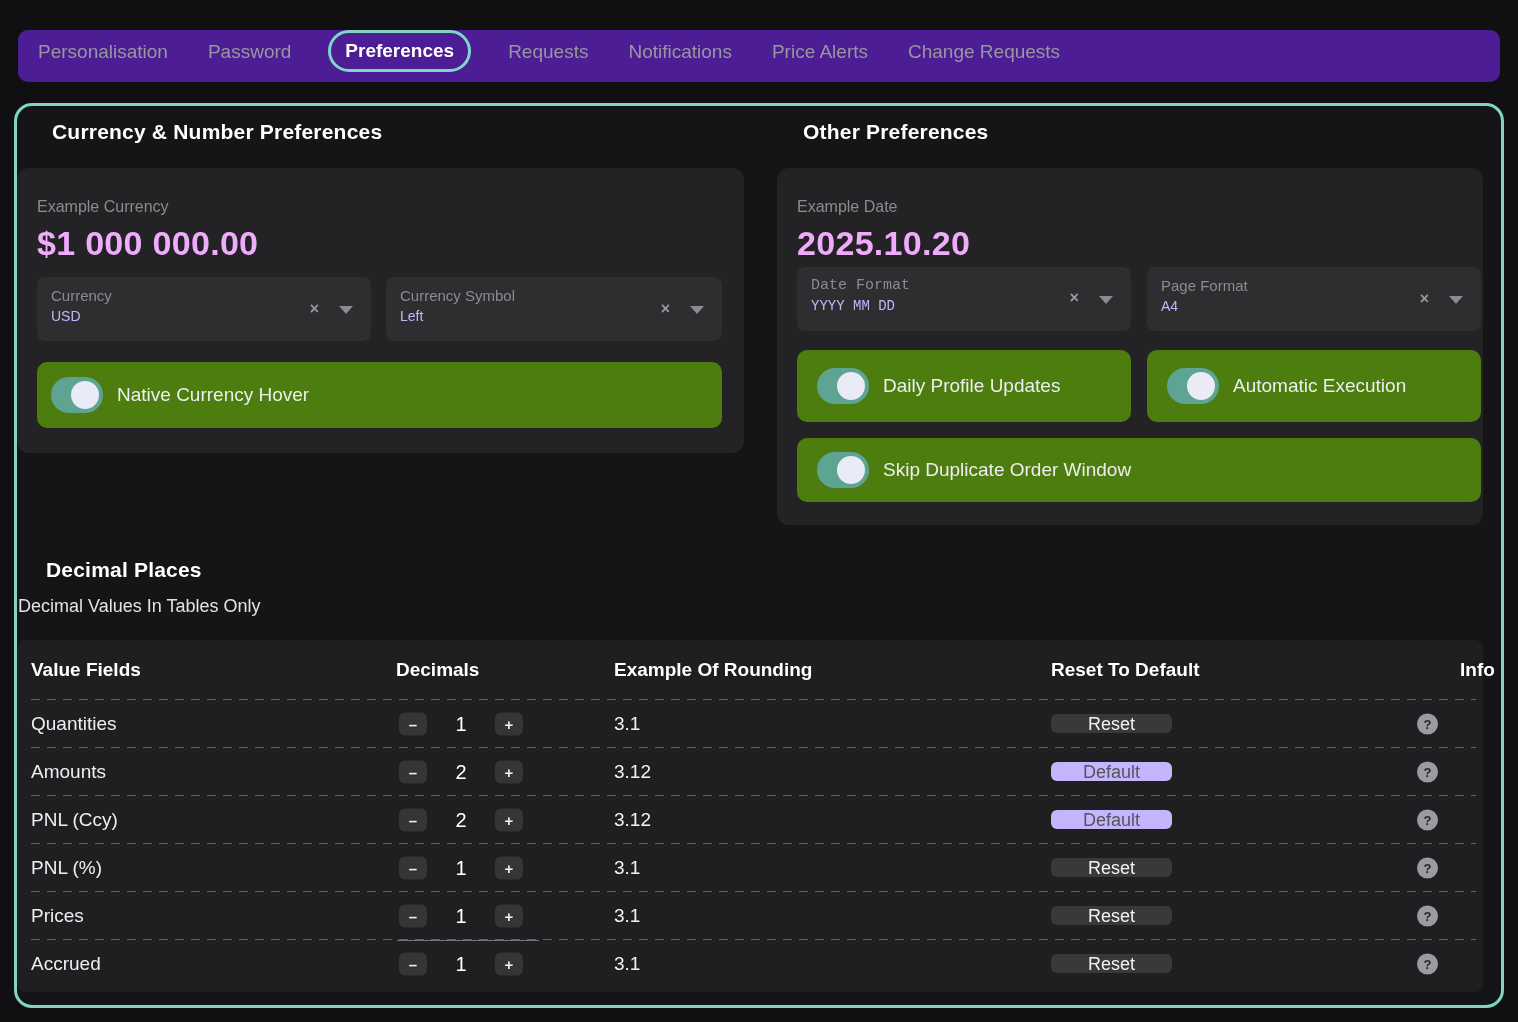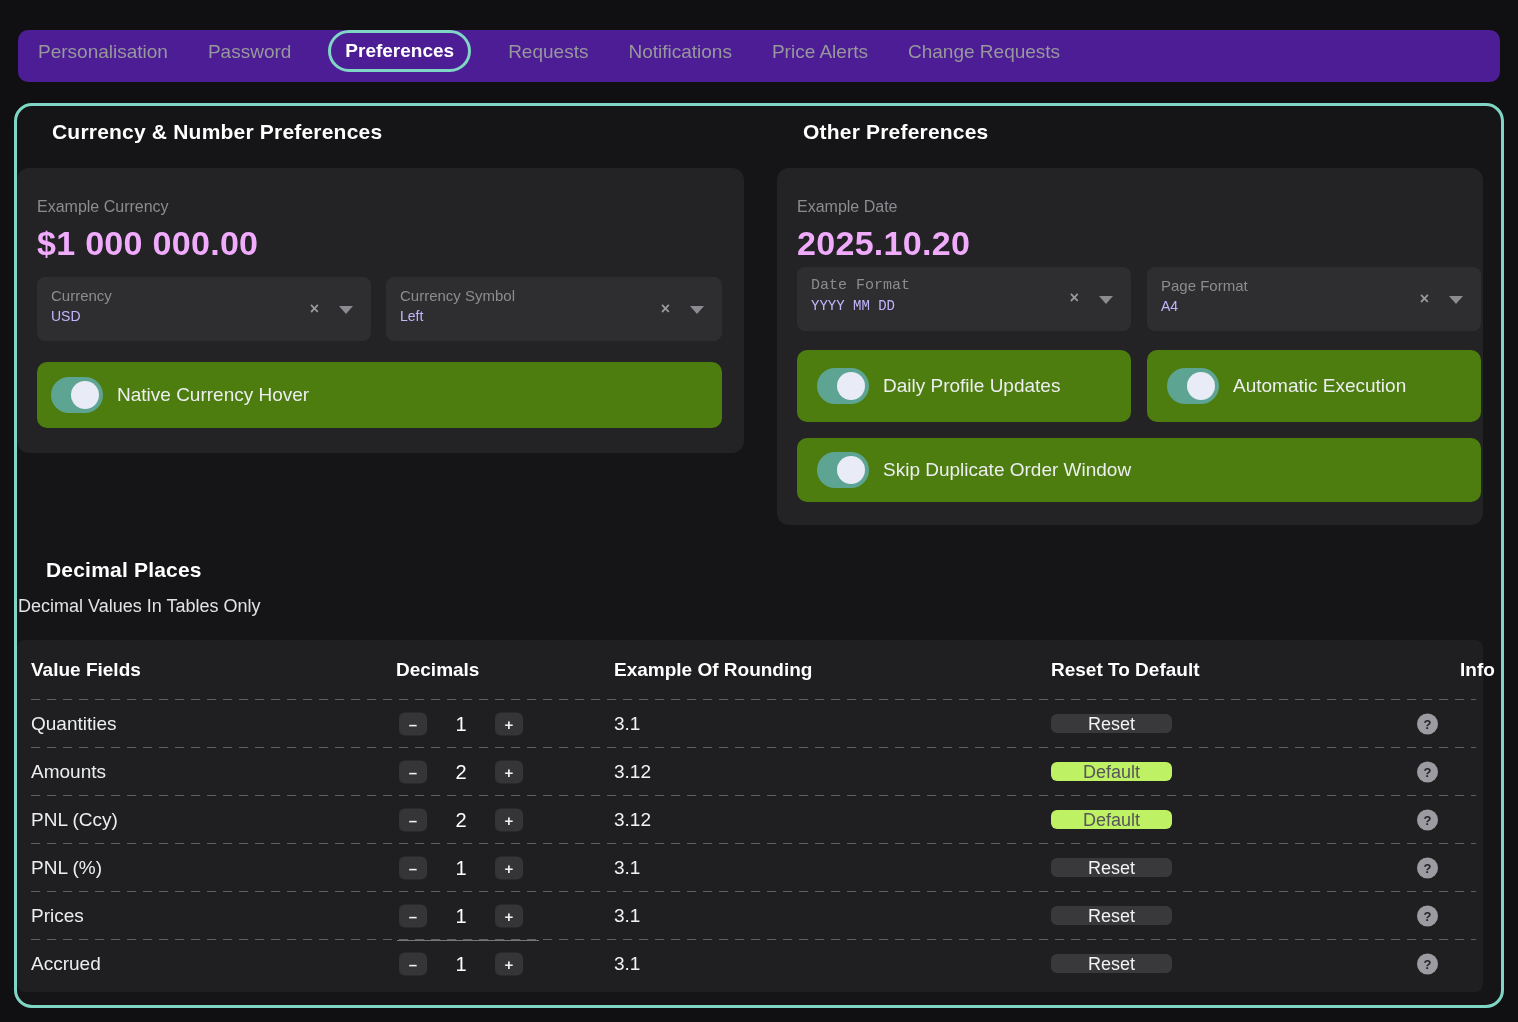--- a/index.html
+++ b/index.html
@@ -115,21 +115,21 @@
     color:#f0f0f2; font-size:15px; font-weight:700; line-height:21px; cursor:pointer;
     font-family:"Liberation Sans", sans-serif;
   }
   .step-val { width:68px; text-align:center; color:#ffffff; font-size:20px; }
 
   .action-btn {
     width:121px; height:19px; border-radius:6px; border:none; cursor:pointer;
     font-size:18px; font-family:"Liberation Sans", sans-serif;
   }
   .btn-reset { background:#39393c; color:#f2f2f4; }
-  .btn-default { background:#bef264; color:#55555b; }
+  .btn-default { background:#c4b5fd; color:#55555b; }
 
   .info-icon {
     width:21px; height:21px; border-radius:50%; background:#9b9ba1;
     color:#232327; font-size:13px; font-weight:700;
     display:flex; align-items:center; justify-content:center; cursor:pointer;
   }
 
   .stepper-underline {
     position:absolute; left:380px; bottom:-1px; width:142px; height:1px; background:#77777b;
   }

